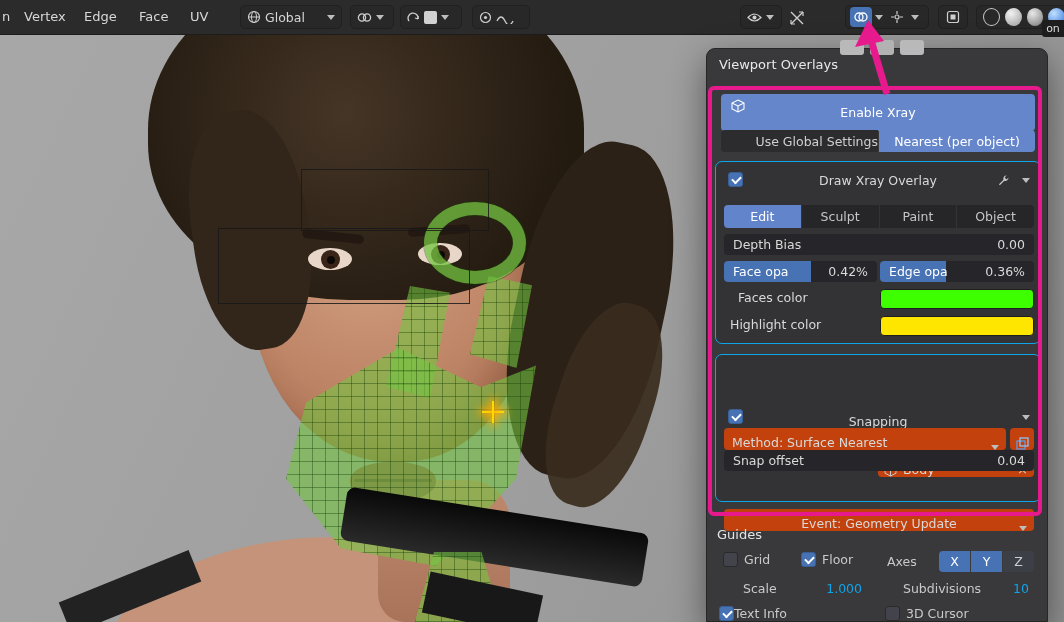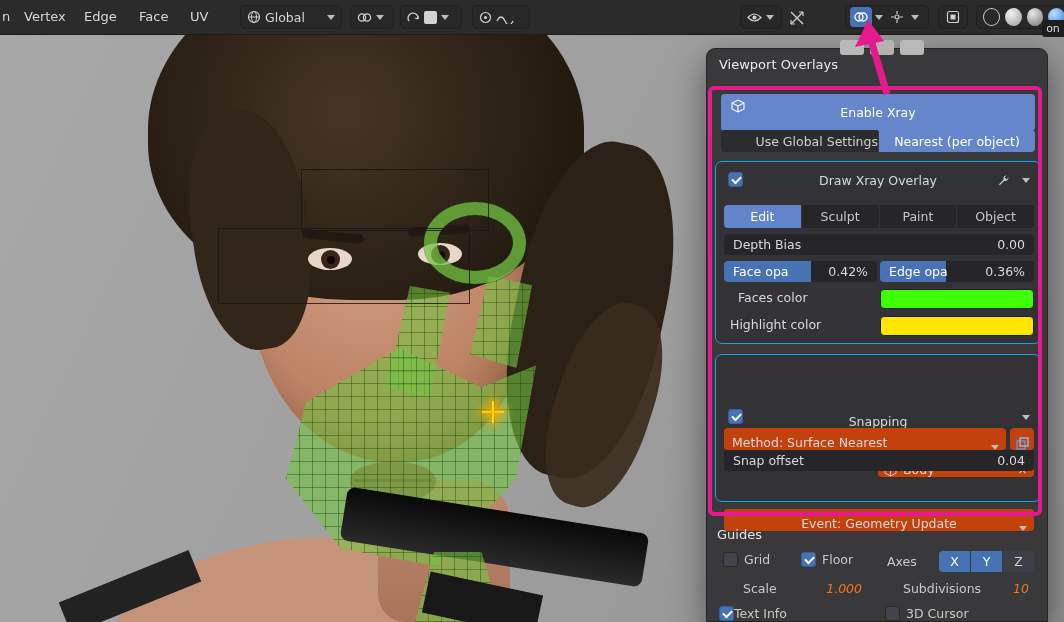--- a/index.html
+++ b/index.html
@@ -61,21 +61,21 @@
   .tab.active { background:#6284cb; color:#fff; }
   .slider { background:#26262a; border-radius:4px; height:21px; display:flex; align-items:center; justify-content:space-between; padding:0 9px; position:relative; overflow:hidden; }
   .slider .fill { position:absolute; left:0; top:0; bottom:0; background:#4772b3; }
   .slider span { position:relative; z-index:2; }
   .dd { background:#c2410c; border-radius:4px; height:22px; display:flex; align-items:flex-end; padding:0 8px; position:relative;margin-top:32px; }
   .dd .chev { position:absolute; right:7px; }
   .swatch { height:20px; border-radius:4px; border:1px solid #1f1f1f; }
   .axisbtn { width:31px; height:21px; display:flex; align-items:center; justify-content:center; color:#fff; background:#4772b3; }
   .axisbtn.off { background:#3c3f46; color:#cfcfcf; }
   .glabel { color:#c9c9c9; }
-  .gvalue { color:#f97316;font-style:italic; }
+  .gvalue { color:#0ea5e9; }
 
   
   .pink-rect { left:708px; top:86px; width:334px; height:430px; border:4px solid #e61a8c; border-radius:6px; z-index:65; pointer-events:none; }
 </style>
 </head>
 <body>
 
 <div class="screen">
 
   <div class="abs viewport">

